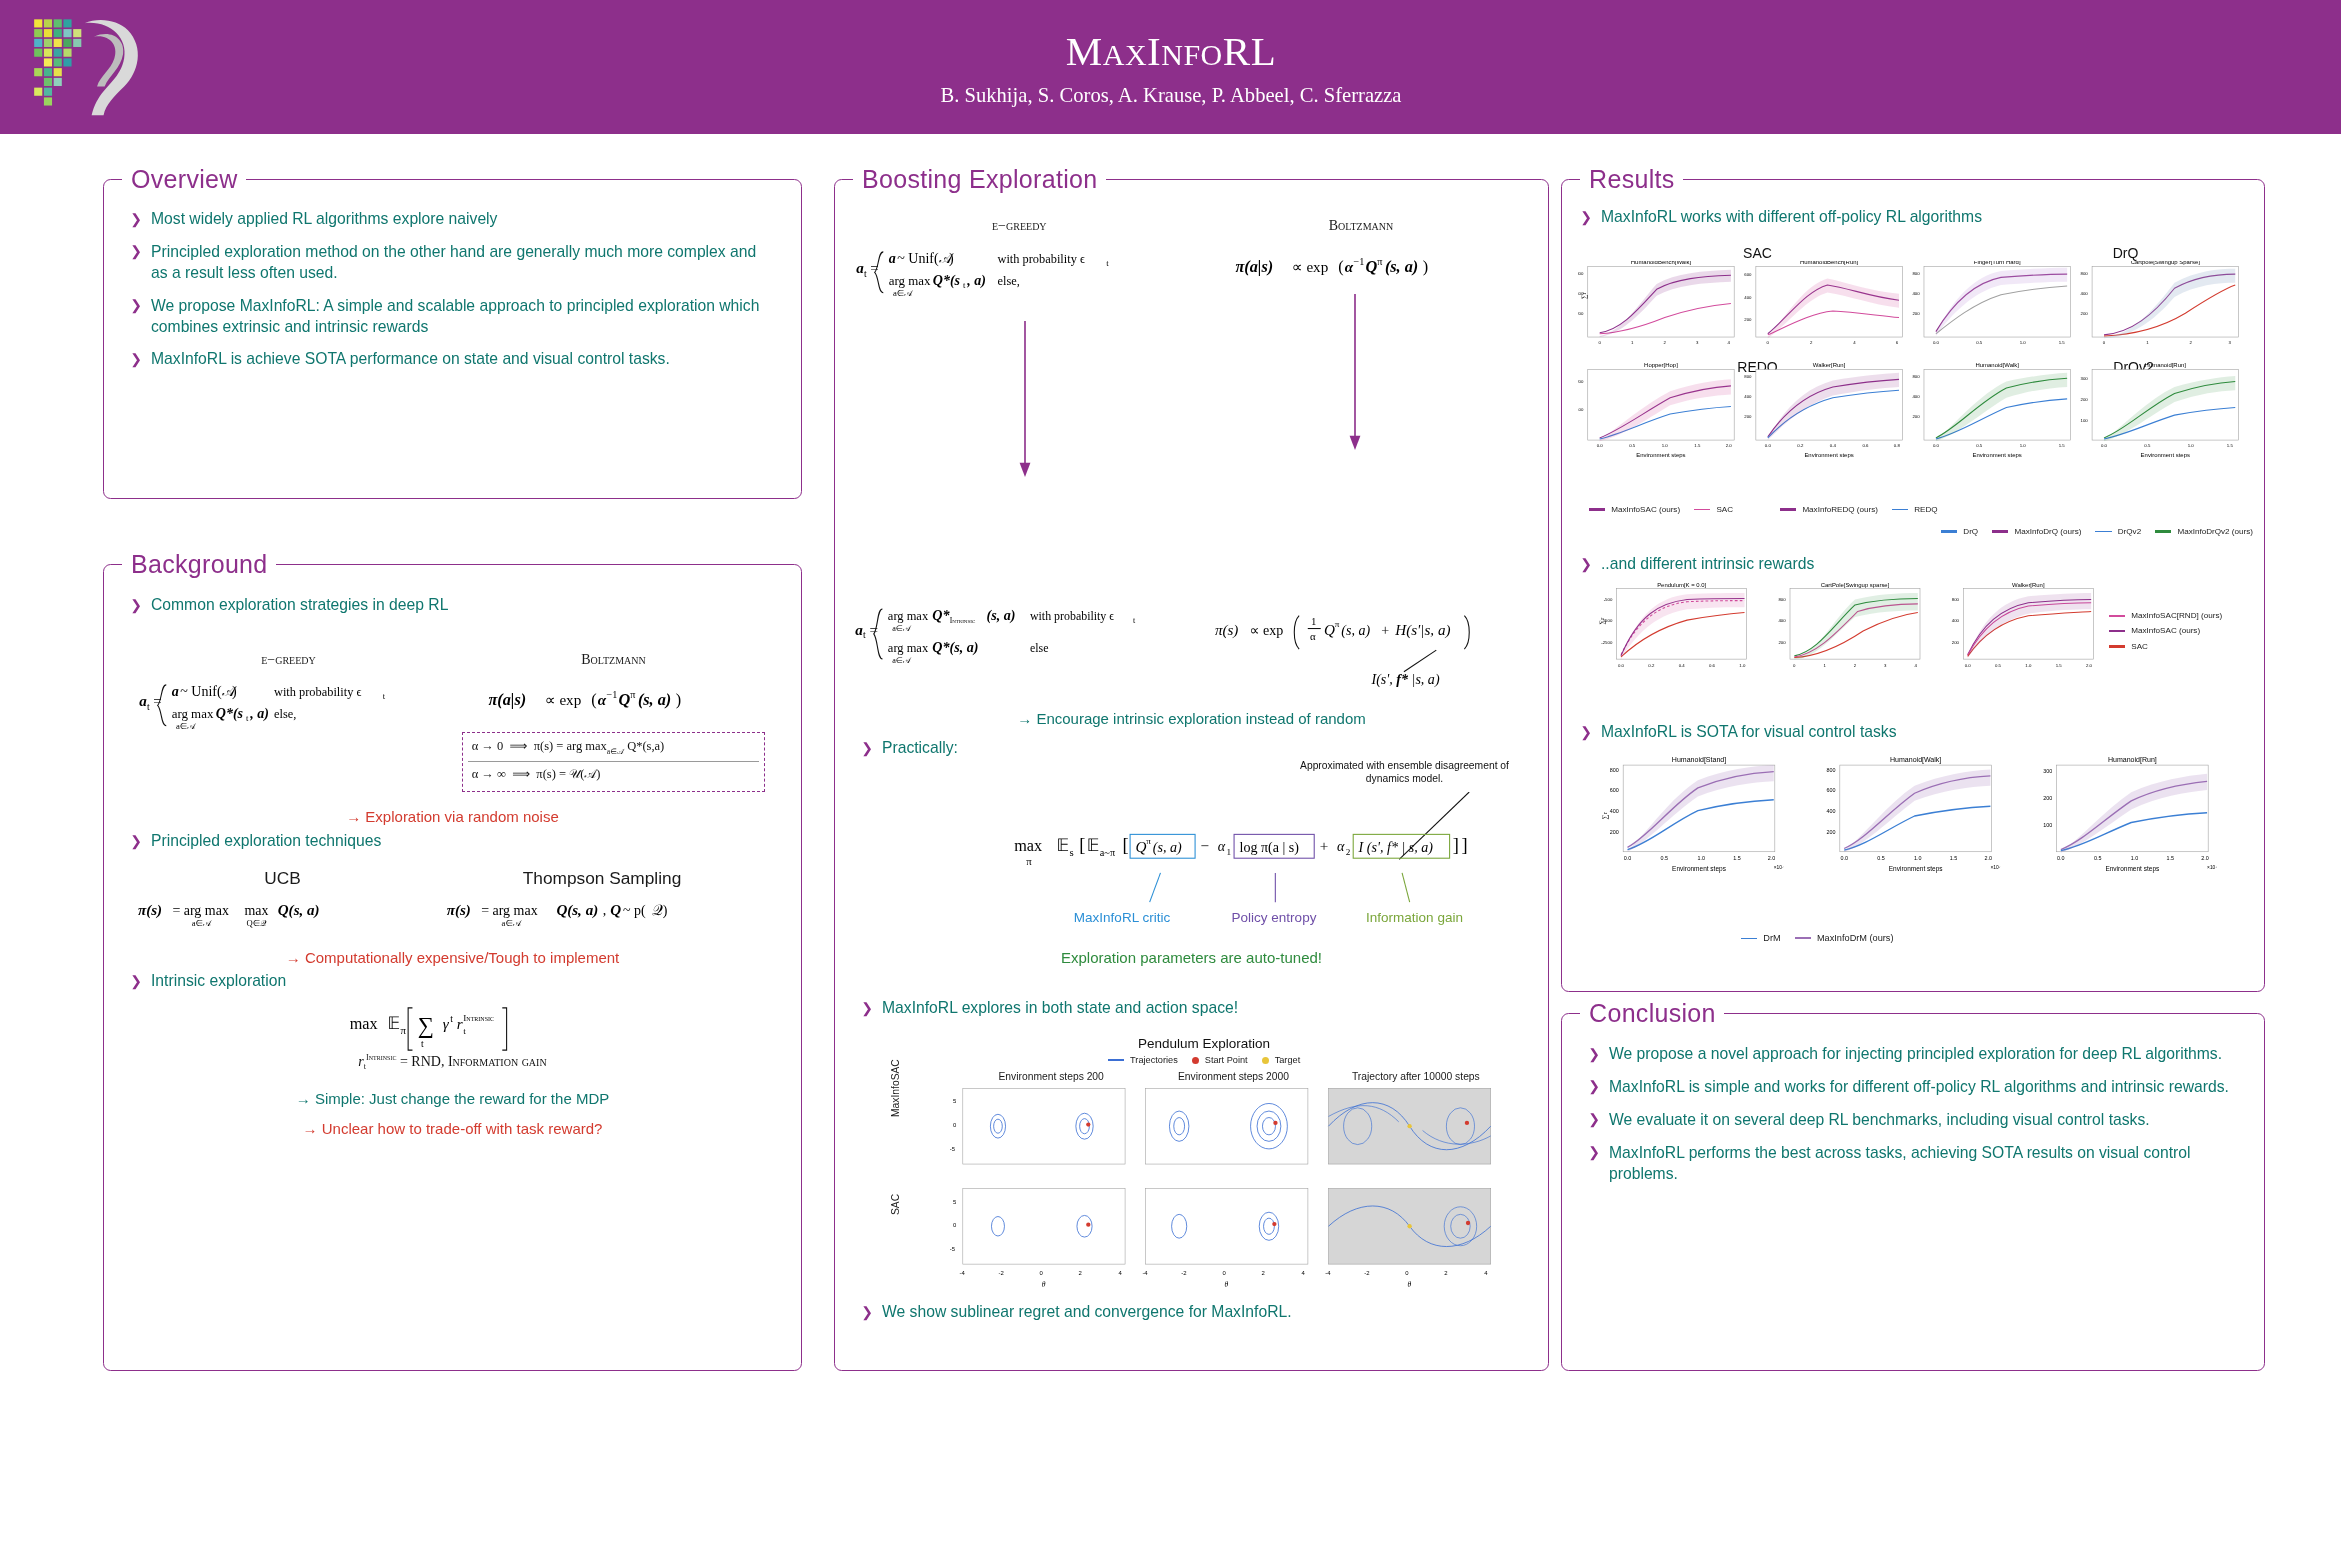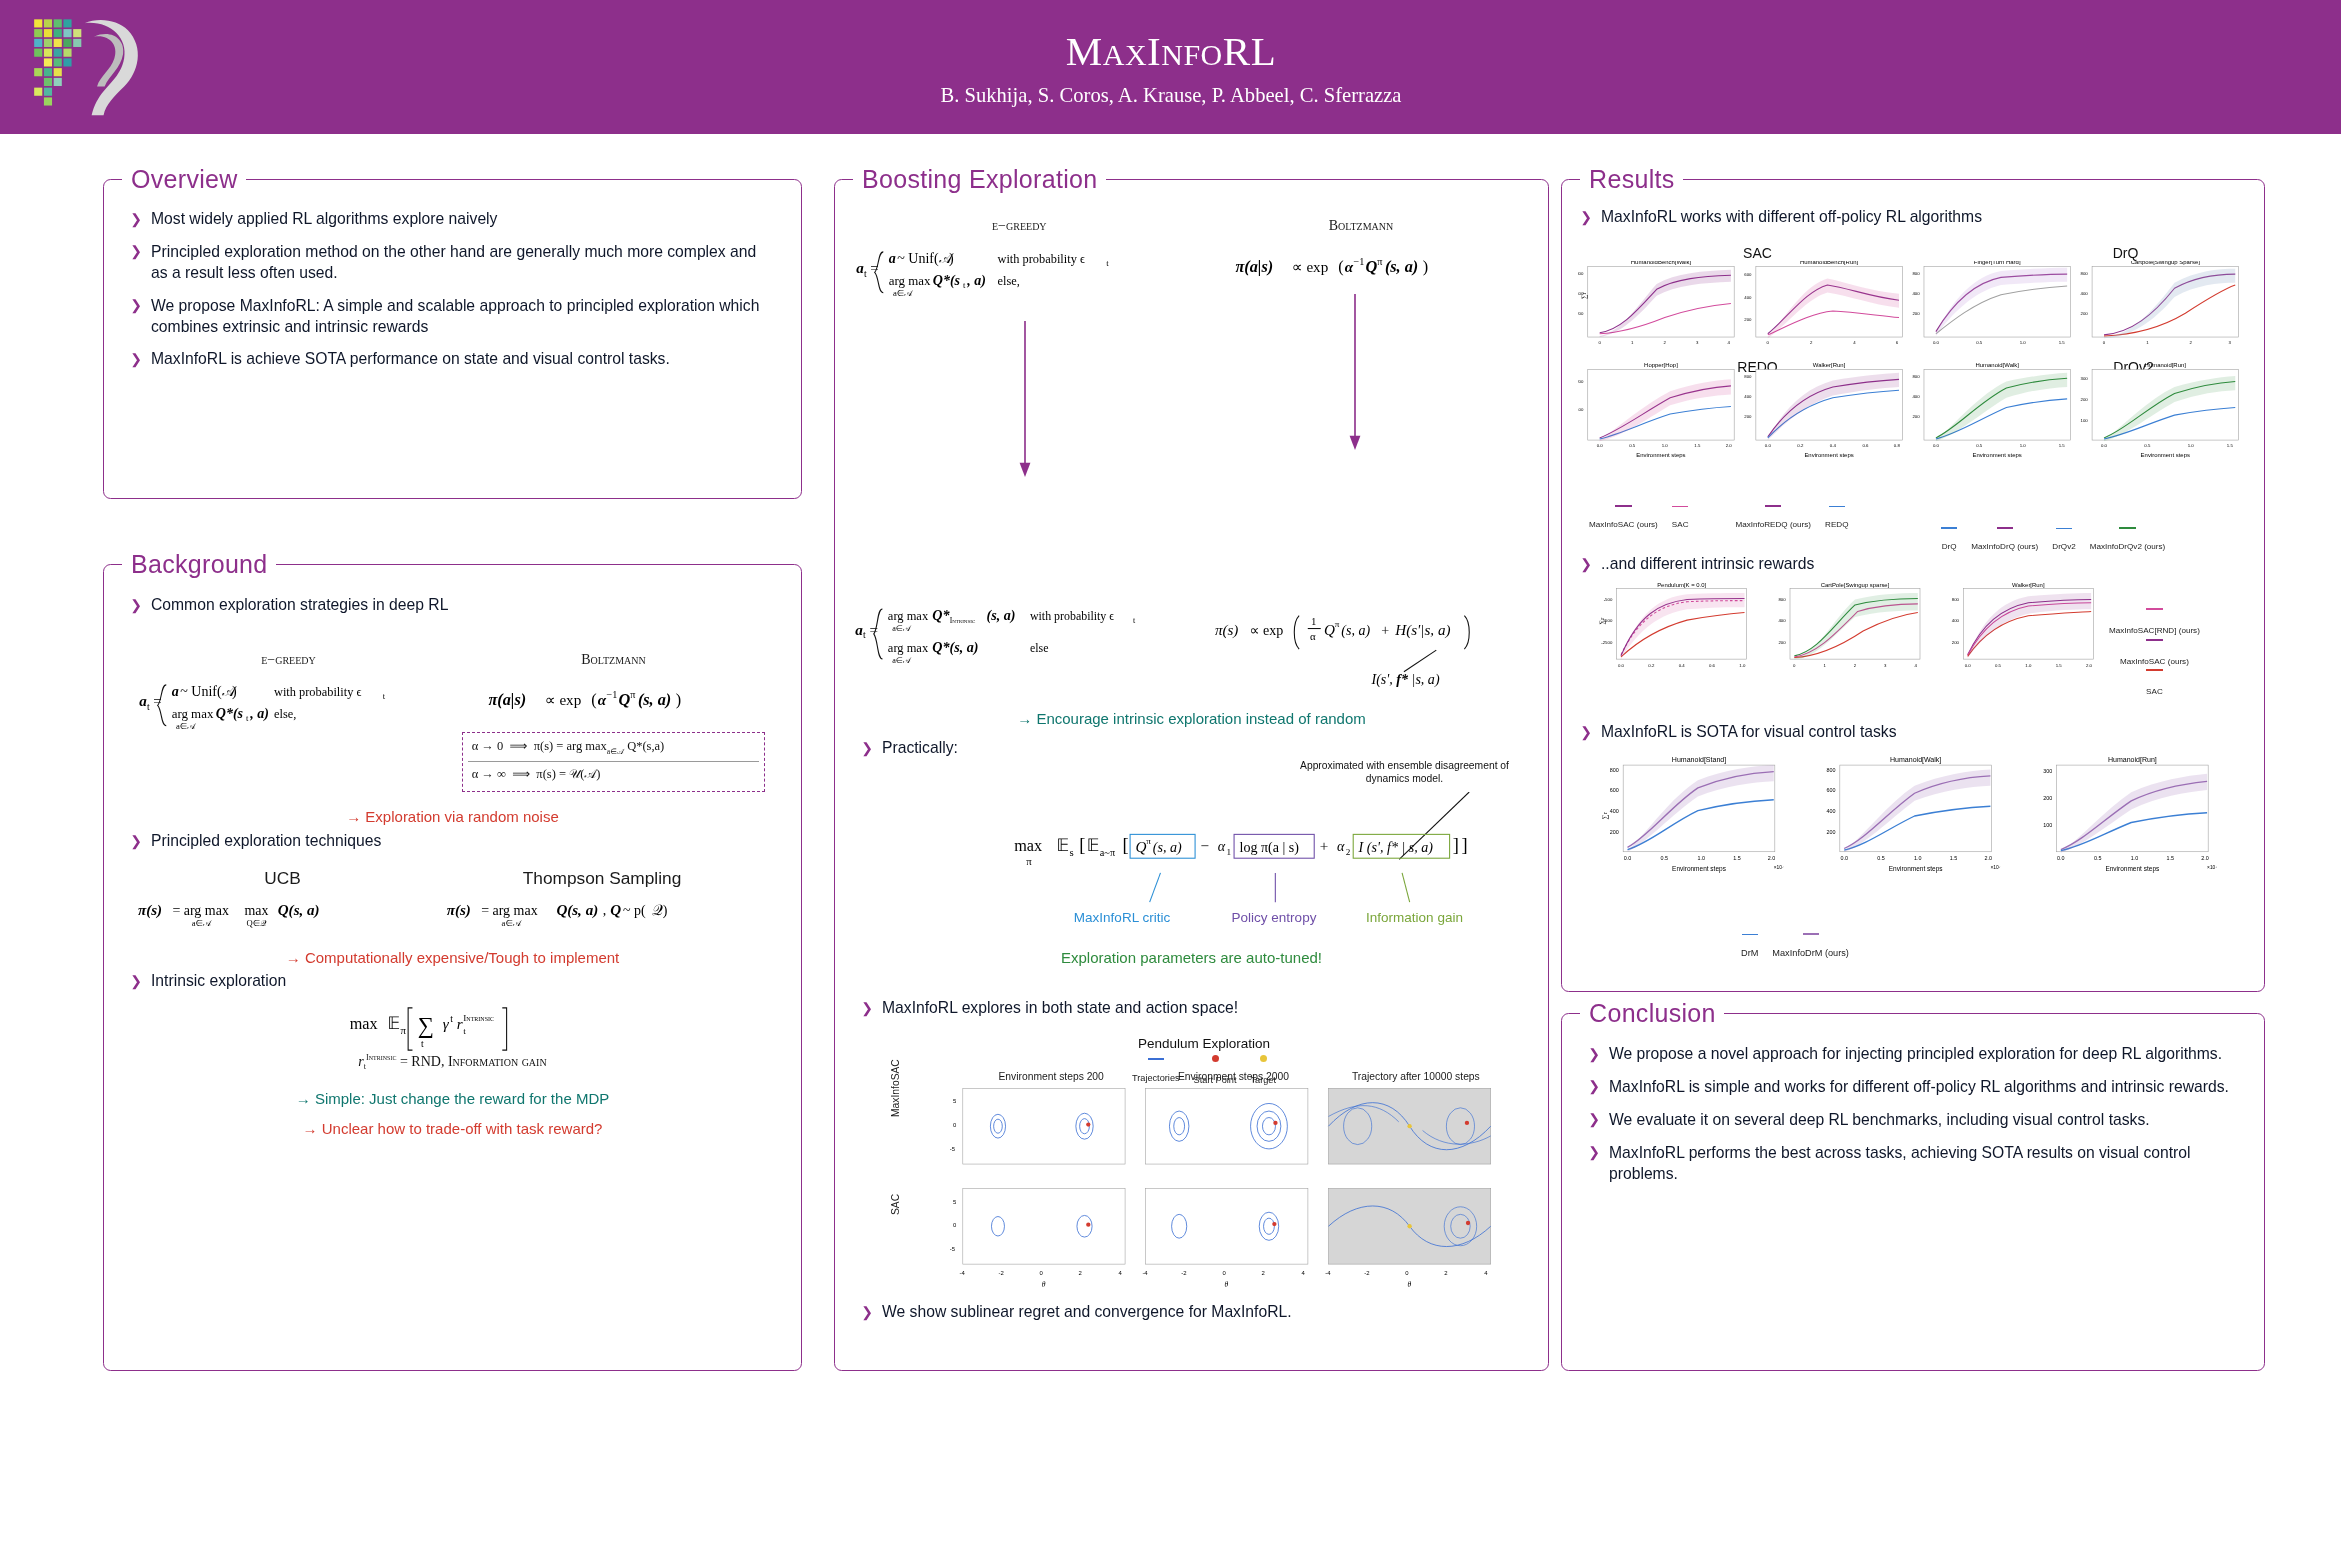--- a/index.html
+++ b/index.html
@@ -73,21 +73,21 @@
     margin: 0;
     padding: 0;
     list-style: none;
   }
   .bullet-list li {
     position: relative;
     padding-left: 25px;
     margin-bottom: 12px;
     font-size: 15.7px;
     line-height: 1.33;
-    color: #0f172a;
+    color: #0f766e;
   }
   .bullet-list li::before {
     content: "\276F";
     position: absolute;
     left: 4.3px;
     top: 0.5px;
     color: #8d2f8b;
     font-size: 14px;
   }
   .arrow-note {
@@ -108,21 +108,21 @@
     text-align: center;
   }
   .legend-row {
     display: flex;
     gap: 14px;
     font-size: 8.1px;
     color: #222;
     align-items: center;
     flex-wrap: wrap;
   }
-  .legend-item { display: flex; align-items: center; gap: 13px; flex-direction: column; }
+  .legend-item { display: flex; align-items: center; gap: 6px; }
   .legend-swatch { width: 16.3px; height: 2.2px; display: inline-block; }
   .group-label {
     font-size: 14px;
     text-align: center;
     color: #111;
   }
   svg { display: block; }
 </style>
 </head>
 <body>

